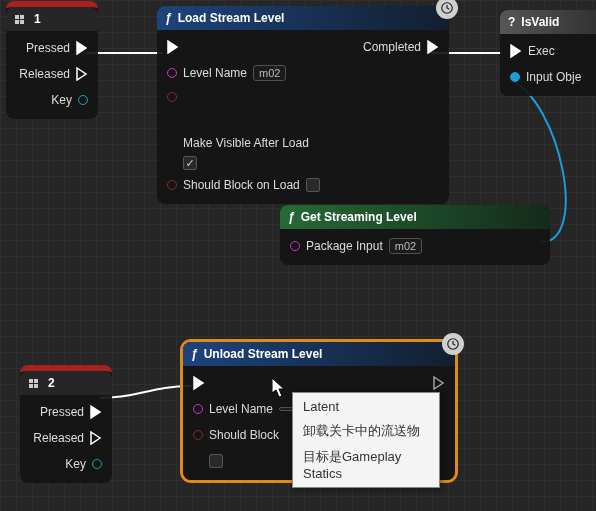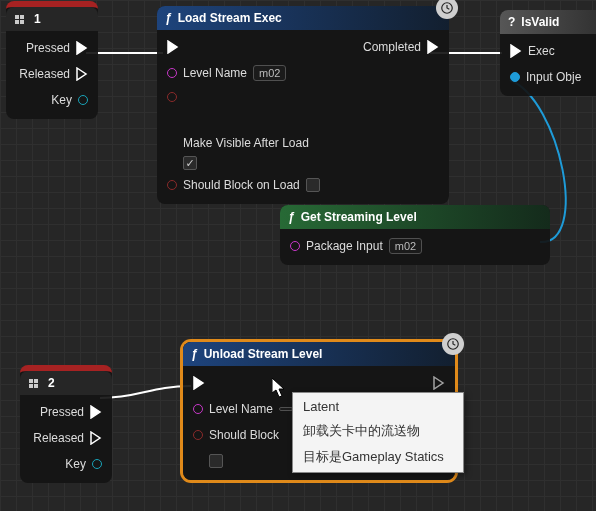--- a/index.html
+++ b/index.html
@@ -182,21 +182,21 @@
 
 <div class="node" style="left:157px; top:6px; width:292px;">
   <div class="clock">
     <svg viewBox="0 0 24 24">
         <circle cx="12" cy="12" r="9" fill="none" stroke="#222" stroke-width="2"></circle>
         <path d="M12 7 L12 12 L16 14" stroke="#222" stroke-width="2" fill="none"></path>
       </svg>
   </div>
   <div class="hdr hdr-blue">
     <span class="fn-icon">ƒ</span>
-    <span>Load Stream Exec</span>
+    <span>Load Stream Level</span>
   </div>
   <div class="node-body">
     <div class="pin-row">
       <div class="row">
         <svg class="exec-pin">
             <polygon class="pin-exec filled" points="1,1 10,7 1,13"></polygon>
           </svg>
       </div>
       <div class="row">
         <span class="lbl">Completed</span>
@@ -326,21 +326,21 @@
         <span class="pin-circle c-maroon"></span>
         <span class="lbl">Should Block</span>
       </div>
       <div class="row">
           <span class="chk" style="margin-left:16px;"></span>
         </div>
     </div>
   </div>
 </div>
 
-<div class="tooltip" style="left:292px; top:392px; width:172px;">
+<div class="tooltip" style="left:292px; top:392px; width:148px;">
   <span class="title">Latent</span>
   <span>卸载关卡中的流送物</span>
   <span>目标是Gameplay Statics</span>
 </div>
 
 <div class="cursor" style="left:272px; top:378px;">
   <svg viewBox="0 0 14 20">
       <polygon points="0,0 0,15 4,12 7,19 10,18 7,11 12,11" fill="#fff" stroke="#000" stroke-width="1"></polygon>
     </svg>
 </div>

